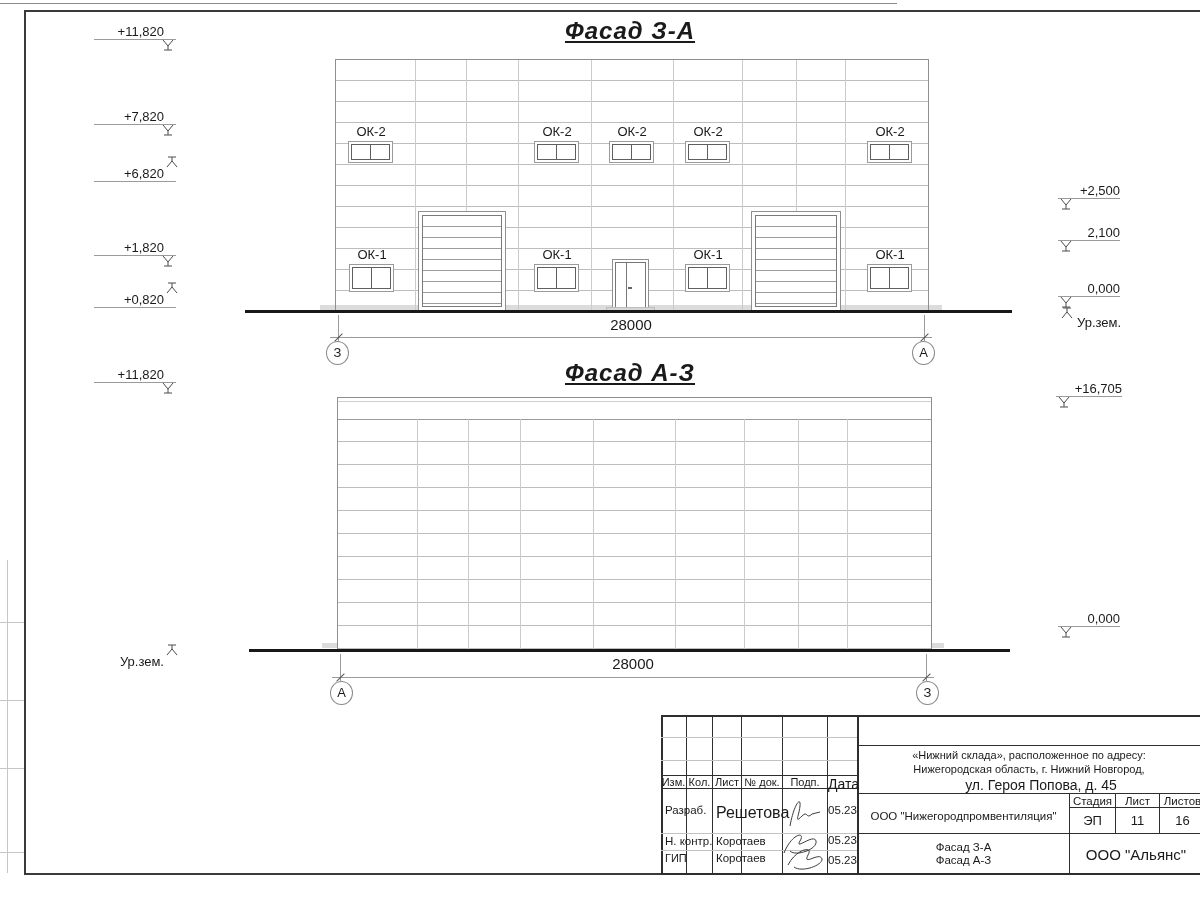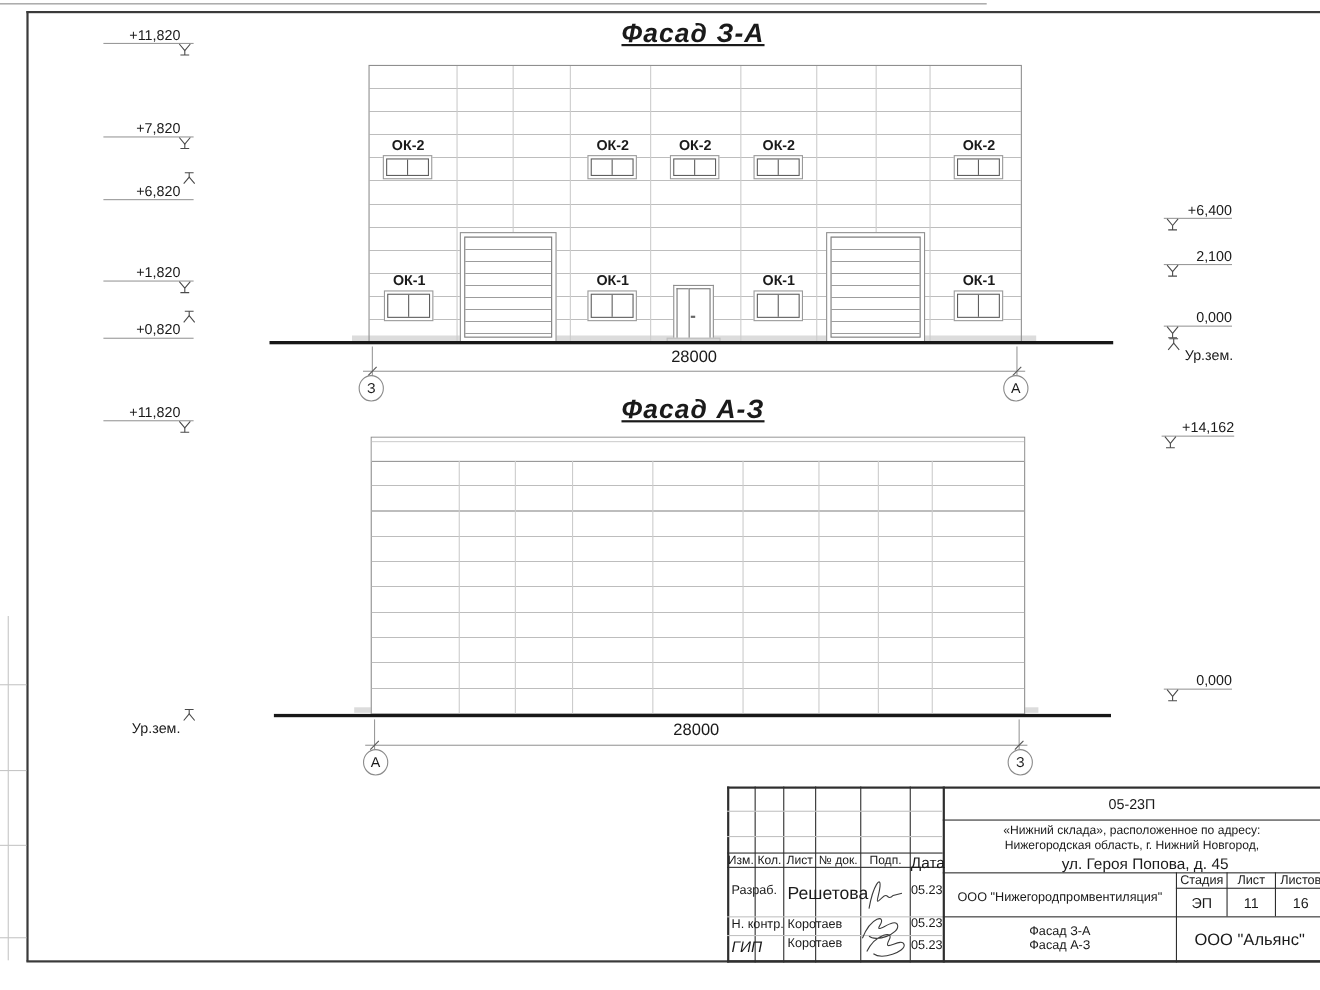--- a/index.html
+++ b/index.html
@@ -4,21 +4,21 @@
 <style>
   html,body{margin:0;padding:0;background:#e8e8e8;}
   #sheet{position:relative;width:1200px;height:900px;background:#ffffff;overflow:hidden;
          font-family:"Liberation Sans",sans-serif;color:#1a1a1a;}
   .hl{position:absolute;height:1px;background:#9a9a9a;}
   .vl{position:absolute;width:1px;background:#9a9a9a;}
   .dark{background:#3a3a3a;}
   .faint{background:#c6c6c6;}
   
   .bld{position:absolute;border:1px solid #8f8f8f;background:#fff;}
-  .grid21{background:repeating-linear-gradient(180deg,transparent 0,transparent 20px,#bdbdbd 20px,#bdbdbd 21px);font-weight:bold;}
+  .grid21{background:repeating-linear-gradient(180deg,transparent 0,transparent 20px,#bdbdbd 20px,#bdbdbd 21px);}
   .grid23{position:absolute;left:0;right:0;bottom:0;background:repeating-linear-gradient(180deg,transparent 0,transparent 22px,#bdbdbd 22px,#bdbdbd 23px);}
   .joint{position:absolute;top:0;bottom:0;width:1px;background:#cccccc;}
   .parapet{position:absolute;left:0;right:0;top:0;height:21px;border-bottom:1px solid #9a9a9a;background:#fff;}
   .parapet:before{content:"";position:absolute;left:0;right:0;top:3px;height:1px;background:#cfcfcf;}
   
   .win{position:absolute;background:#fff;border:1px solid #9a9a9a;padding:2px;box-sizing:border-box;}
   .win-in{width:100%;height:100%;border:1px solid #5f5f5f;box-sizing:border-box;display:flex;}
   .win-in b{flex:1;border-right:1px solid #5f5f5f;}
   .win-in b:last-child{border-right:none;}
   .gate{position:absolute;background:#fff;border:1px solid #8f8f8f;padding:3px;box-sizing:border-box;}
@@ -226,21 +226,21 @@
     <svg class="mk ur" width="12" height="13" viewBox="0 0 12 13">
         <g fill="none" stroke="#4a4a4a">
           <line x1="2" y1="2" x2="10" y2="2"></line>
           <line x1="6" y1="2" x2="6" y2="6"></line>
           <polyline points="1,12 6,6 11,12"></polyline>
         </g>
       </svg>
   </div>
 
   <div class="elev" style="left:1058px;top:183px;width:62px;">
-    <span>+6,400</span>
+    <span>+2,500</span>
     <svg class="mk dl" width="12" height="13" viewBox="0 0 12 13">
         <g fill="none" stroke="#4a4a4a">
           <polyline points="1,1 6,7 11,1"></polyline>
           <line x1="6" y1="7" x2="6" y2="11"></line>
           <line x1="2" y1="11" x2="10" y2="11"></line>
         </g>
       </svg>
   </div>
   <div class="elev" style="left:1058px;top:225px;width:62px;">
     <span>2,100</span>
@@ -314,21 +314,21 @@
     <span>Ур.зем.</span>
     <svg class="mk ur" width="12" height="13" viewBox="0 0 12 13">
         <g fill="none" stroke="#4a4a4a">
           <line x1="2" y1="2" x2="10" y2="2"></line>
           <line x1="6" y1="2" x2="6" y2="6"></line>
           <polyline points="1,12 6,6 11,12"></polyline>
         </g>
       </svg>
   </div>
   <div class="elev" style="left:1056px;top:381px;width:66px;">
-    <span>+14,162</span>
+    <span>+16,705</span>
     <svg class="mk dl" width="12" height="13" viewBox="0 0 12 13">
         <g fill="none" stroke="#4a4a4a">
           <polyline points="1,1 6,7 11,1"></polyline>
           <line x1="6" y1="7" x2="6" y2="11"></line>
           <line x1="2" y1="11" x2="10" y2="11"></line>
         </g>
       </svg>
   </div>
   <div class="elev" style="left:1058px;top:611px;width:62px;">
     <span>0,000</span>
@@ -375,32 +375,31 @@
     <div class="tbt c" style="left:81px;top:61px;width:40px;font-size:11px;">№ док.</div>
     <div class="tbt c" style="left:122px;top:61px;width:44px;font-size:11px;">Подп.</div>
     <div class="tbt c" style="left:167px;top:61px;width:29px;font-size:14px;">Дата</div>
 
     <div class="tbt" style="left:4px;top:89px;font-size:11.5px;">Разраб.</div>
     <div class="tbt" style="left:55px;top:89px;font-size:16px;">Решетова</div>
     <div class="tbt c" style="left:167px;top:89px;width:29px;font-size:11.5px;">05.23</div>
     <div class="tbt" style="left:4px;top:120px;font-size:11.5px;">Н. контр.</div>
     <div class="tbt" style="left:55px;top:120px;font-size:11.5px;">Коротаев</div>
     <div class="tbt c" style="left:167px;top:119px;width:29px;font-size:11.5px;">05.23</div>
-    <div class="tbt" style="left:4px;top:137px;font-size:14px;font-style:italic;">ГИП</div>
+    <div class="tbt" style="left:4px;top:137px;font-size:11px;">ГИП</div>
     <div class="tbt" style="left:55px;top:137px;font-size:11.5px;">Коротаев</div>
     <div class="tbt c" style="left:167px;top:139px;width:29px;font-size:11.5px;">05.23</div>
 
     <svg class="sig" style="left:123px;top:77px;" width="44" height="44" viewBox="0 0 44 44">
       <path d="M6 34 C 10 12, 17 4, 16 14 C 15 24, 10 32, 18 24 C 24 18, 22 28, 28 22 L 36 20" fill="none" stroke="#3c3c3c" stroke-width="1"></path>
     </svg>
     <svg class="sig" style="left:119px;top:112px;" width="50" height="48" viewBox="0 0 50 48">
       <path d="M4 26 C 12 6, 26 4, 20 14 C 14 24, 34 6, 36 14 C 38 22, 16 30, 10 24 M8 38 C 16 22, 34 18, 28 28 C 22 40, 40 24, 42 32 C 43 38, 22 46, 14 40" fill="none" stroke="#3c3c3c" stroke-width="1"></path>
     </svg>
 
-    <div class="tbt c" style="left:197px;top:8px;width:342px;font-size:13px;">05-23П</div>
     <div class="tbt c" style="left:197px;top:34px;width:342px;font-size:11px;">«Нижний склада», расположенное по адресу:</div>
     <div class="tbt c" style="left:197px;top:48px;width:342px;font-size:11px;">Нижегородская область, г. Нижний Новгород,</div>
     <div class="tbt c" style="left:209px;top:62px;width:342px;font-size:14px;">ул. Героя Попова, д. 45</div>
     <div class="tbt c" style="left:197px;top:95px;width:211px;font-size:11.5px;">ООО "Нижегородпромвентиляция"</div>
     <div class="tbt c" style="left:409px;top:80px;width:45px;font-size:11.5px;">Стадия</div>
     <div class="tbt c" style="left:455px;top:80px;width:43px;font-size:11.5px;">Лист</div>
     <div class="tbt c" style="left:499px;top:80px;width:45px;font-size:11.5px;">Листов</div>
     <div class="tbt c" style="left:409px;top:98px;width:45px;font-size:13px;">ЭП</div>
     <div class="tbt c" style="left:455px;top:98px;width:43px;font-size:13px;">11</div>
     <div class="tbt c" style="left:499px;top:98px;width:45px;font-size:13px;">16</div>

